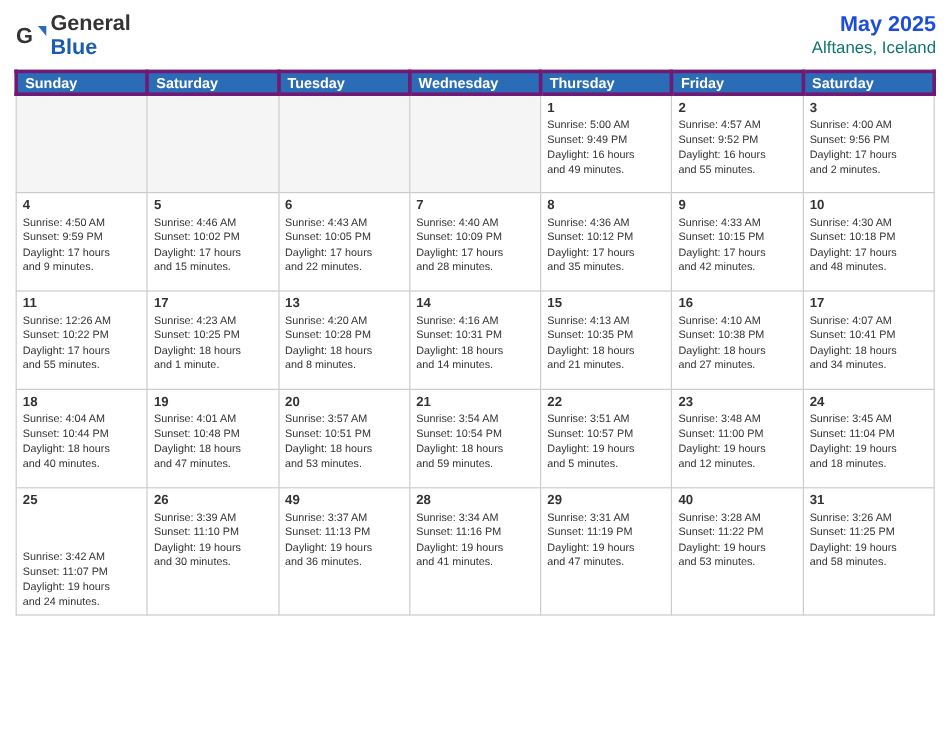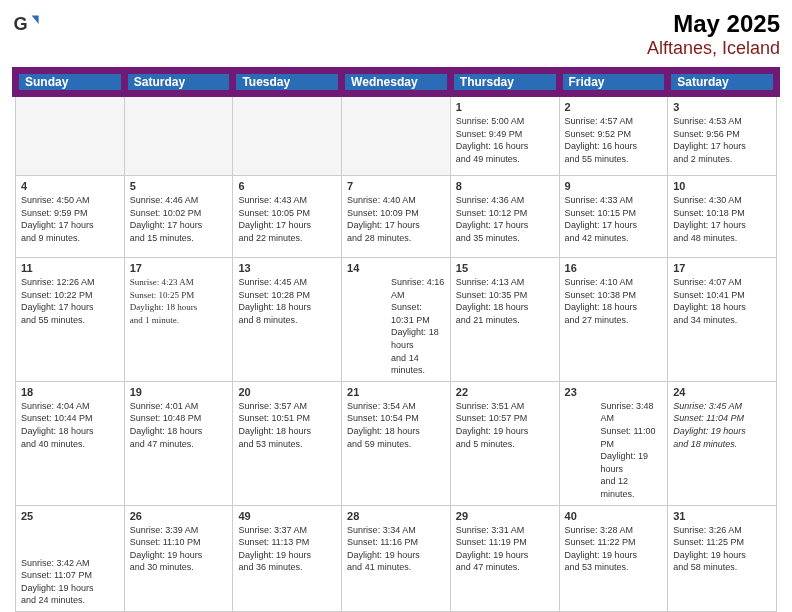--- a/index.html
+++ b/index.html
@@ -41,41 +41,41 @@
     }
     .logo-icon {
       width: 28px;
       height: 28px;
       margin-right: 2px;
     }
     .title-block {
       text-align: right;
     }
     .month-year {
-      font-size: 24px;
-      font-weight: bold;
-      color: #000000;
+      font-size: 18px;
+      font-weight: bold;
+      color: #1d4ed8;
     }
     .location {
-      font-size: 18px;
-      color: #7f1d1d;
+      font-size: 14px;
+      color: #0f766e;
     }
     table {
       width: 100%;
       border-collapse: collapse;
       table-layout: fixed;
     }
     th {
       background-color: #2a6cb5;
       color: #fff;
       text-align: left;
       padding: 1px 6px;
       font-size: 12px;
       font-weight: bold;
-      border: 7px solid #701a75;
+      border: 3px solid #701a75;
     }
     td {
       vertical-align: top;
       border: 1px solid #ccc;
       padding: 4px 5px;
       font-size: 9.5px;
       color: #333;
       height: 82px;
       background: #fff;
     }
@@ -97,20 +97,24 @@
 </head>
 <body>
 
 <div class="container">
   <div class="header">
     <div class="logo">
       <svg class="logo-icon" viewBox="0 0 40 40">
         <text x="2" y="28" font-size="26" font-weight="bold" fill="#333">G</text>
         <polygon points="28,8 38,8 38,20" fill="#2a6cb5"></polygon>
       </svg>
+      <div class="logo-text">
+        <span class="logo-general">General</span>
+        <span class="logo-blue">Blue</span>
+      </div>
     </div>
     <div class="title-block">
       <div class="month-year">May 2025</div>
       <div class="location">Alftanes, Iceland</div>
     </div>
   </div>
 
   <table>
     <thead>
       <tr>
@@ -138,21 +142,21 @@
           </td>
           <td>
             <span class="day-num">2</span>
             <div class="day-info" style="white-space: pre-line;">Sunrise: 4:57 AM
 Sunset: 9:52 PM
 Daylight: 16 hours
 and 55 minutes.</div>
           </td>
           <td>
             <span class="day-num">3</span>
-            <div class="day-info" style="white-space: pre-line;">Sunrise: 4:53 AM
+            <div class="day-info" style="white-space: pre-line;">Sunrise: 4:00 AM
 Sunset: 9:56 PM
 Daylight: 17 hours
 and 2 minutes.</div>
           </td>
         </tr>
         <tr>
           <td>
             <span class="day-num">4</span>
             <div class="day-info" style="white-space: pre-line;">Sunrise: 4:50 AM
 Sunset: 9:59 PM
@@ -205,35 +209,35 @@
         <tr>
           <td>
             <span class="day-num">11</span>
             <div class="day-info" style="white-space: pre-line;">Sunrise: 12:26 AM
 Sunset: 10:22 PM
 Daylight: 17 hours
 and 55 minutes.</div>
           </td>
           <td>
             <span class="day-num">17</span>
-            <div class="day-info" style="white-space: pre-line; font-family: Liberation Serif, serif;">Sunrise: 4:23 AM
+            <div class="day-info" style="white-space: pre-line;">Sunrise: 4:23 AM
 Sunset: 10:25 PM
 Daylight: 18 hours
 and 1 minute.</div>
           </td>
           <td>
             <span class="day-num">13</span>
-            <div class="day-info" style="white-space: pre-line;">Sunrise: 4:45 AM
+            <div class="day-info" style="white-space: pre-line;">Sunrise: 4:20 AM
 Sunset: 10:28 PM
 Daylight: 18 hours
 and 8 minutes.</div>
           </td>
           <td>
             <span class="day-num">14</span>
-            <div class="day-info" style="white-space: pre-line; margin-left: 44px;">Sunrise: 4:16 AM
+            <div class="day-info" style="white-space: pre-line;">Sunrise: 4:16 AM
 Sunset: 10:31 PM
 Daylight: 18 hours
 and 14 minutes.</div>
           </td>
           <td>
             <span class="day-num">15</span>
             <div class="day-info" style="white-space: pre-line;">Sunrise: 4:13 AM
 Sunset: 10:35 PM
 Daylight: 18 hours
 and 21 minutes.</div>
@@ -284,28 +288,28 @@
           </td>
           <td>
             <span class="day-num">22</span>
             <div class="day-info" style="white-space: pre-line;">Sunrise: 3:51 AM
 Sunset: 10:57 PM
 Daylight: 19 hours
 and 5 minutes.</div>
           </td>
           <td>
             <span class="day-num">23</span>
-            <div class="day-info" style="white-space: pre-line; margin-left: 36px;">Sunrise: 3:48 AM
+            <div class="day-info" style="white-space: pre-line;">Sunrise: 3:48 AM
 Sunset: 11:00 PM
 Daylight: 19 hours
 and 12 minutes.</div>
           </td>
           <td>
             <span class="day-num">24</span>
-            <div class="day-info" style="white-space: pre-line; font-style: italic;">Sunrise: 3:45 AM
+            <div class="day-info" style="white-space: pre-line;">Sunrise: 3:45 AM
 Sunset: 11:04 PM
 Daylight: 19 hours
 and 18 minutes.</div>
           </td>
         </tr>
         <tr>
           <td>
             <span class="day-num">25</span>
             <div class="day-info" style="white-space: pre-line; margin-top: 35px;">Sunrise: 3:42 AM
 Sunset: 11:07 PM

